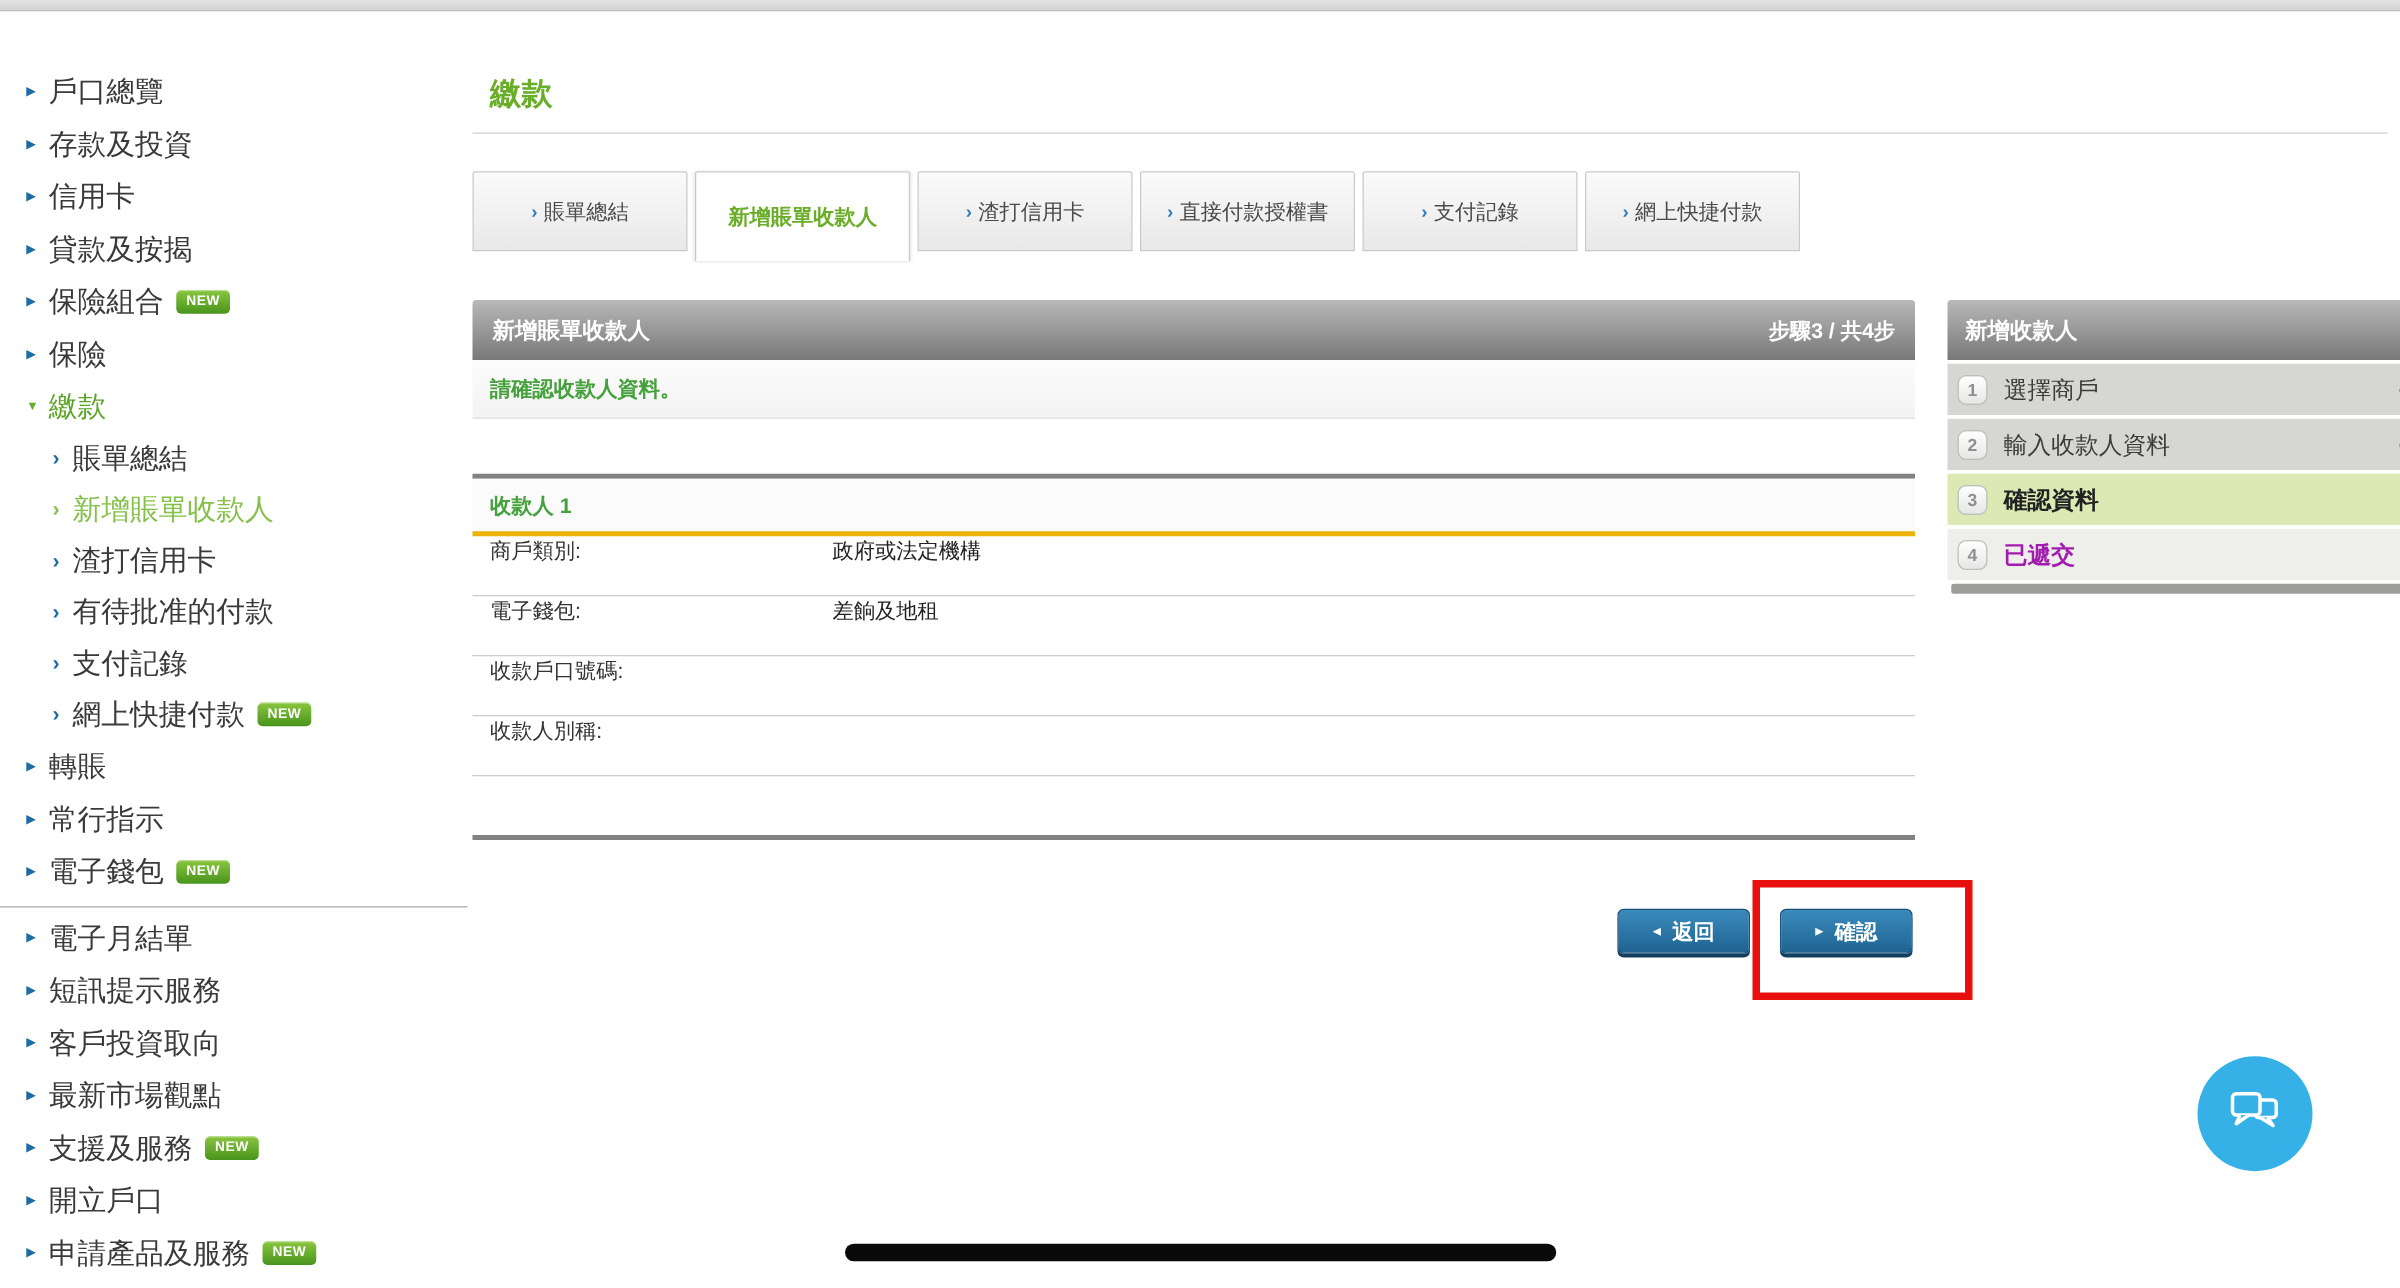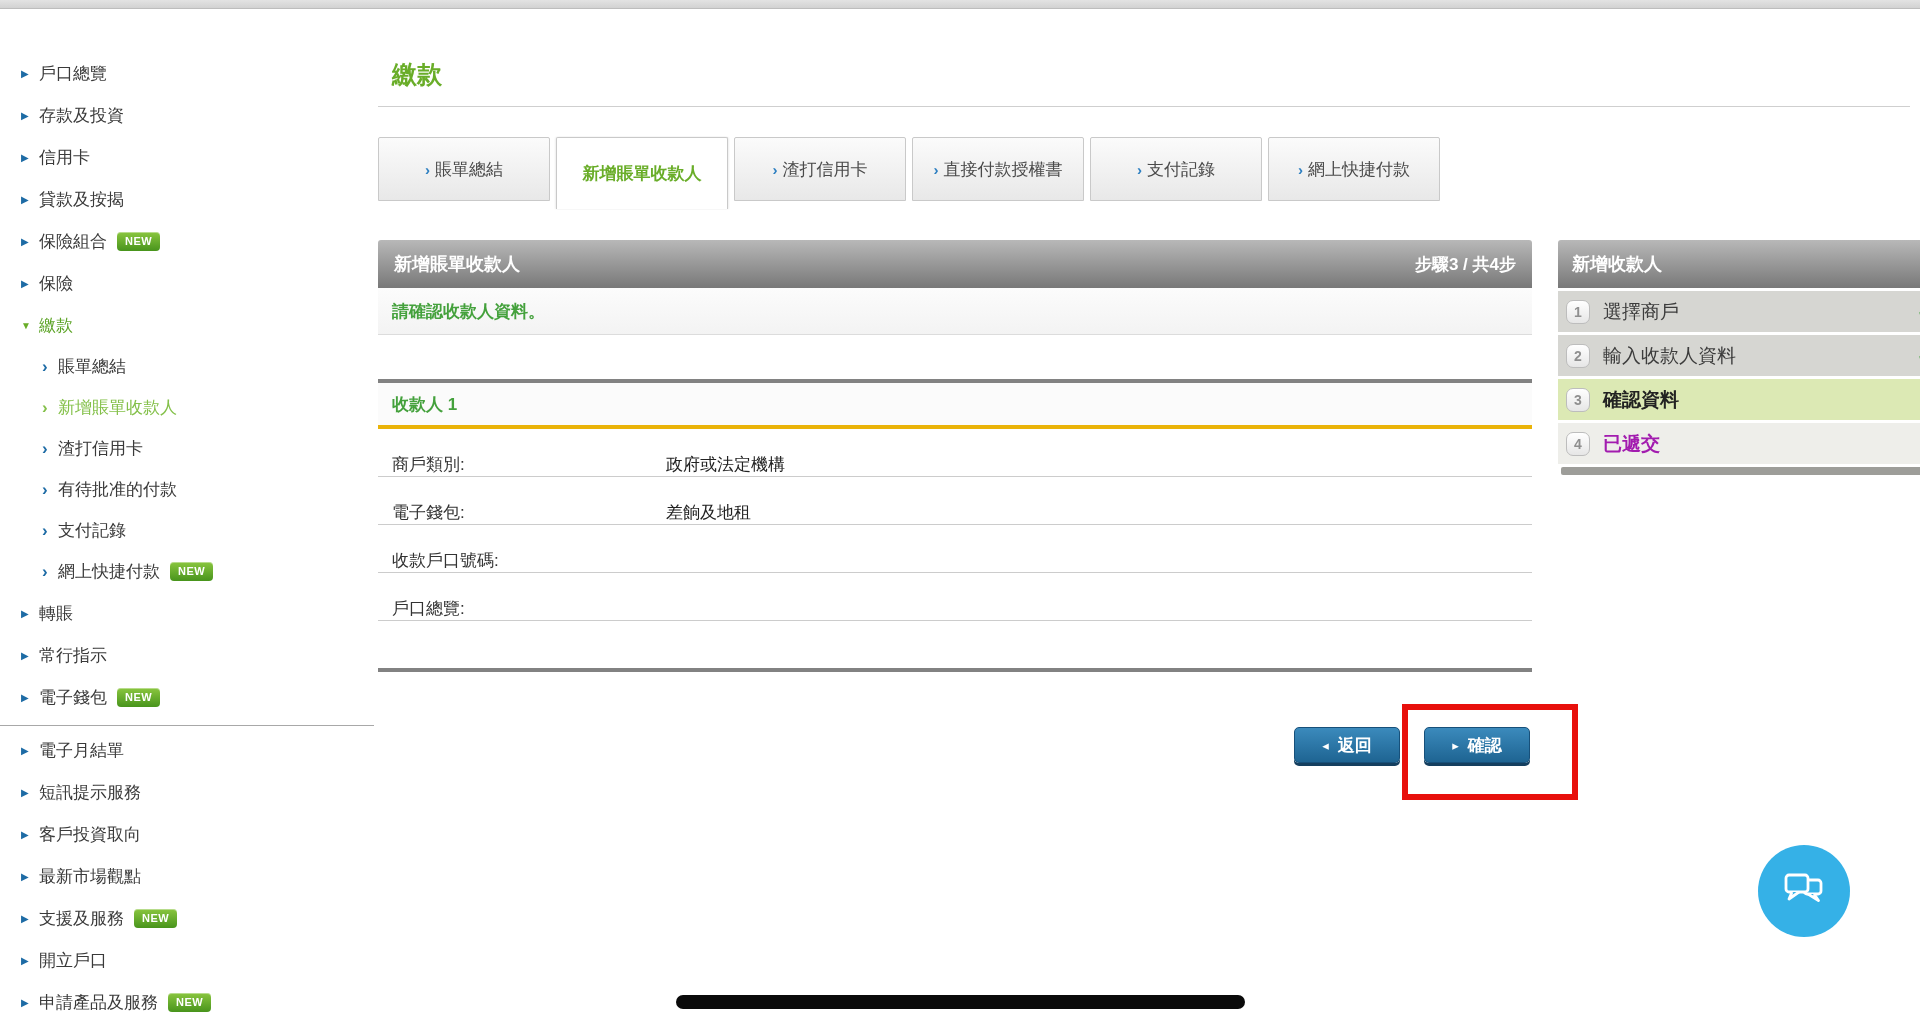--- a/index.html
+++ b/index.html
@@ -9,21 +9,21 @@
   }
   
   .top-strip{position:absolute;left:0;top:0;width:1920px;height:8px;
     background:linear-gradient(#e3e3e3,#d2d2d2);border-bottom:1px solid #bdbdbd;}
 
   
   .sidebar{position:absolute;left:0;top:52px;width:374px;}
   .side-item{display:flex;align-items:center;height:42px;padding-left:21px;cursor:pointer;}
   .side-item .tri{width:18px;font-size:10px;color:var(--blue);flex:0 0 18px;}
   .side-item.expanded .tri{color:var(--green);}
-  .side-label{font-size:17px;color:#3a3a3a;}
+  .side-label{font-size:23px;color:#3a3a3a;}
   .side-item.active > .side-label{color:#5ca426;}
   .side-sub{display:flex;align-items:center;height:41px;padding-left:42px;cursor:pointer;}
   .side-sub .chev{width:16px;flex:0 0 16px;color:var(--blue);font-weight:bold;font-size:17px;line-height:1;}
   .side-sub.active .chev{color:#84c04a;}
   .side-sub.active .side-label{color:#84c04a;}
   .side-divider{border-top:1px solid #a8a8a8;margin:7px 0 3px 0;width:374px;}
   .new-badge{display:inline-block;margin-left:10px;padding:3px 8px 4px 8px;border-radius:4px;
     background:linear-gradient(#8ac63f,#48941c);color:#fff;font-size:11px;font-weight:bold;
     letter-spacing:.5px;box-shadow:inset 0 1px 0 rgba(255,255,255,.4);}
 
@@ -46,21 +46,21 @@
   .panel-header .ph-title{color:#fff;font-size:18px;font-weight:bold;}
   .panel-header .ph-step{color:#fff;font-size:17px;font-weight:bold;}
   .panel-msg{position:absolute;left:378px;top:288px;width:1154px;height:47px;box-sizing:border-box;
     background:linear-gradient(#fcfcfc,#f3f3f3);border-bottom:1px solid #dcdcdc;
     display:flex;align-items:center;padding-left:14px;color:#44a13c;font-size:17px;font-weight:bold;}
   .dark-rule-top{position:absolute;left:378px;top:379px;width:1154px;height:4px;background:#828282;}
   .payee-header{position:absolute;left:378px;top:383px;width:1154px;height:46px;box-sizing:border-box;
     background:#fbfbfb;border-bottom:4px solid #eab308;display:flex;align-items:center;
     padding-left:14px;color:#44a13c;font-size:17px;font-weight:bold;}
   .form-rows{position:absolute;left:378px;top:429px;width:1154px;}
-  .form-row{display:flex;align-items:flex-end;height:48px;border-bottom:1px solid #cccccc;box-sizing:border-box;}
+  .form-row{display:flex;align-items:flex-start;height:48px;border-bottom:1px solid #cccccc;box-sizing:border-box;}
   .field-label{width:274px;padding-left:14px;font-size:17px;color:#333;}
   .field-value{font-size:17px;color:#222;}
   .dark-rule-bottom{position:absolute;left:378px;top:668px;width:1154px;height:4px;background:#828282;}
 
   .actions{position:absolute;left:378px;top:727px;width:1154px;display:flex;justify-content:flex-end;gap:24px;padding-right:2px;box-sizing:border-box;}
   .btn{display:flex;align-items:center;justify-content:center;height:36px;min-width:106px;
     border:1px solid #17507a;border-radius:5px;cursor:pointer;
     background:linear-gradient(180deg,var(--button-blue-top),var(--button-blue-bottom));
     box-shadow:0 3px 0 #143f5f;color:#fff;font-size:17px;font-weight:bold;font-family:inherit;}
   .btn .arr{font-size:13px;margin-right:9px;}
@@ -240,21 +240,21 @@
       </div>
       <div class="form-row">
         <span class="field-label">電子錢包:</span>
         <span class="field-value">差餉及地租</span>
       </div>
       <div class="form-row">
         <span class="field-label">收款戶口號碼:</span>
         <span class="field-value"></span>
       </div>
       <div class="form-row">
-        <span class="field-label">戶口總覽:</span>
+        <span class="field-label">收款人別稱:</span>
         <span class="field-value"></span>
       </div>
     </div>
   <div class="dark-rule-bottom"></div>
 
   <div class="actions">
     <button class="btn">
       <span class="arr">◂</span>
       <span>返回</span>
     </button>

